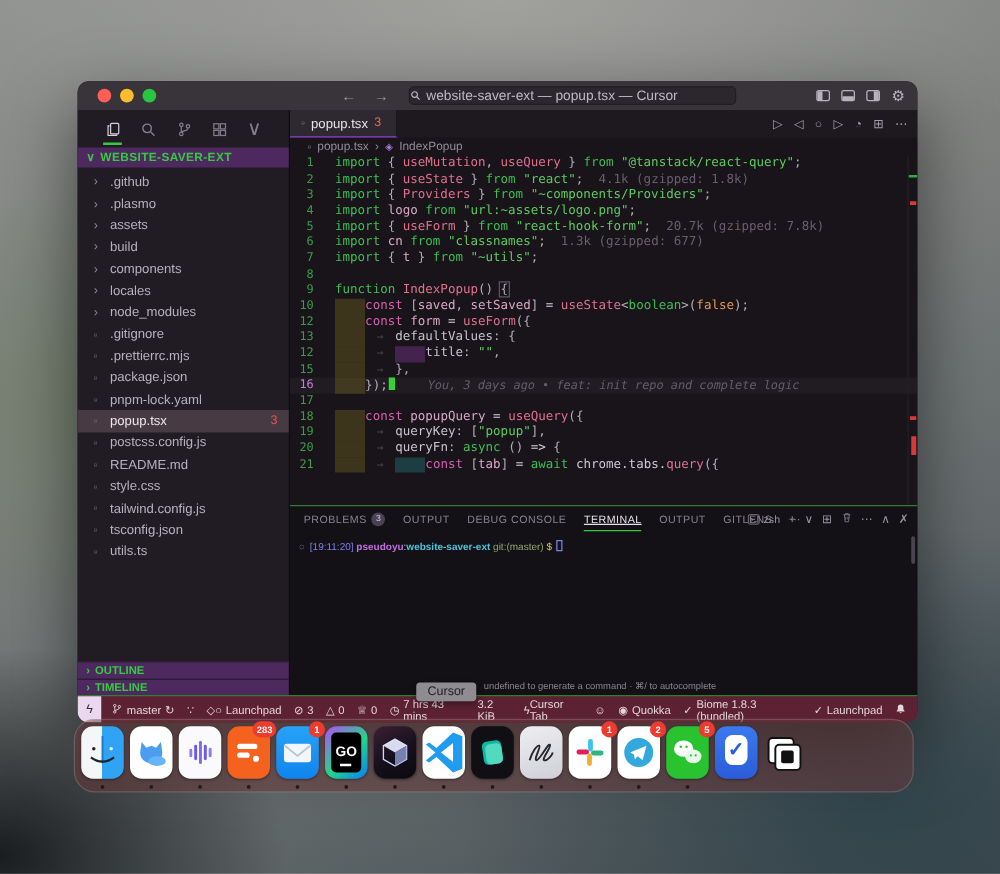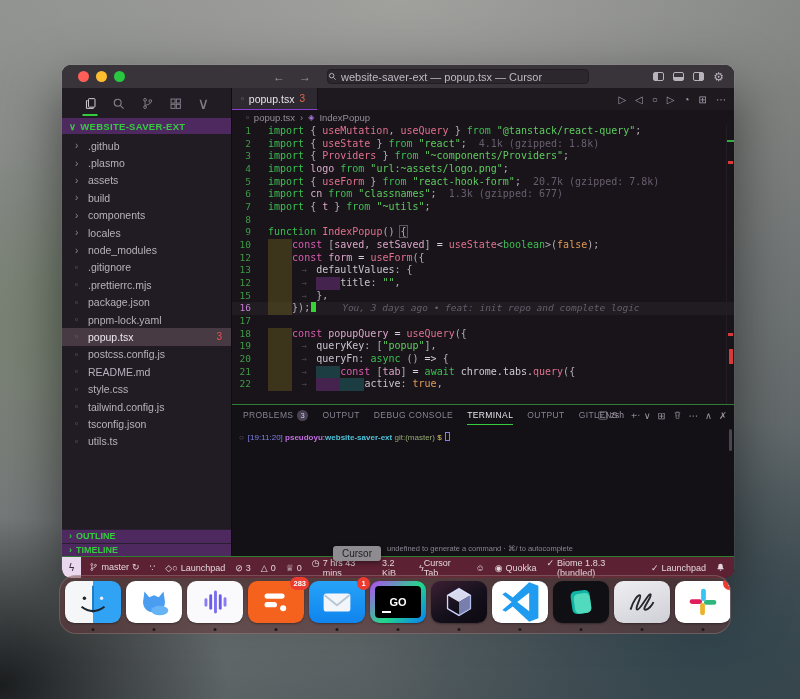--- a/index.html
+++ b/index.html
@@ -83,48 +83,48 @@
   .tk-match{color:#b3acb8; outline:1px solid #5a5460;}
   .caret { display:inline-block; width:5px; height:10px; background:#35d435; margin-left:1px; vertical-align:-1px; }
   .blame { color:#655e6b; font-style:italic; margin-left:26px; font-size:9.5px; }
   .ruler { position:absolute; top:0; right:0; width:8px; height:100%; border-left:1px solid #231e26; }
   .mark { position:absolute; right:1px; width:5px; height:3px; }
   
   .panel { height:152px; background:#131016; border-top:1px solid #2e7d32; position:relative; }
   .panel-tabs { height:20px; display:flex; align-items:stretch; gap:14px; padding-left:11px;
     font-size:8.5px; letter-spacing:.4px; color:#8a8392; }
   .ptab { display:flex; align-items:center; gap:4px; }
-  .ptab.active { color:#e8e2ea; border-bottom:1.5px solid #35cb3f; }
+  .ptab.active { color:#e8e2ea; border-bottom:1.5px solid #35cb3f;text-decoration:underline; }
   .pbadge { width:11px; height:11px; border-radius:50%; background:#4a4254; color:#d8d2dc;
     font-size:7px; display:flex; align-items:center; justify-content:center; }
   .panel-actions { position:absolute; right:7px; top:0; height:20px; display:flex; align-items:center;
     gap:7px; color:#9a939f; font-size:9.5px; }
   .zsh { display:flex; align-items:center; gap:3px; font-size:8.5px; }
   .term { padding:7px 0 0 7px; font-family:Liberation Sans, sans-serif; font-size:8px; color:#cfc9d4; }
   .t-deco{color:#6a6472; margin-right:4px;}
   .t-time{color:#7b82e8}.t-user{color:#c06ee0;font-weight:bold}.t-sep{color:#cfc9d4}
   .t-dir{color:#4fc3d9;font-weight:bold}.t-git{color:#93a873}.t-dollar{color:#d7c569}
   .t-caret{display:inline-block;width:5px;height:9px;border:1px solid #7b82e8;margin-left:3px;vertical-align:-1px;}
   .term-scroll{position:absolute;right:2px;top:24px;width:3px;height:22px;background:#4a4450;border-radius:2px;}
   .term-hint{position:absolute;bottom:3px;left:155px;font-size:7.5px;color:#8a8490;}
   
   .statusbar { position:absolute; bottom:0; left:0; right:0; height:22px; background:#5c2132;
     border-top:1px solid #2f7e2f; display:flex; align-items:center; font-size:9px; color:#e3d6dc; }
   .sb-left,.sb-right { display:flex; align-items:center; gap:10px; height:100%; }
   .sb-right { margin-left:auto; padding-right:9px; }
-  .sb-item { display:flex; align-items:flex-start; gap:3px; }
+  .sb-item { display:flex; align-items:center; gap:3px; }
   .sb-pill { background:#ead9ee; color:#3a2a40; width:21px; height:100%; display:flex;
     align-items:center; justify-content:center; font-size:10px; border-radius:0 0 0 8px; margin-right:-2px; }
   
   .tooltip { position:absolute; left:333px; top:546px; background:#8e8c90; color:#1d1d20;
     font-size:10px; padding:2px 9px; border-radius:3px; z-index:60; box-shadow:0 2px 5px rgba(0,0,0,.4); }
   .dock { position:absolute; left:59px; top:575px; width:672px; height:59px; border-radius:17px;
     background:rgba(105,55,58,.5); border:1px solid rgba(255,255,255,.16);
     display:flex; align-items:center; gap:5px; padding:0 5px; overflow:hidden; z-index:40; }
-  .dock-app { position:relative; width:56px; height:42px; flex:none; margin-top:-6px; }
+  .dock-app { position:relative; width:34px; height:42px; flex:none; margin-top:-6px; }
   .ic-bg { position:absolute; inset:0; border-radius:9.5px; overflow:hidden; box-shadow:0 1px 2px rgba(0,0,0,.35); }
   .ic-bg svg { width:100%; height:100%; display:block; }
   .dock-dot { position:absolute; bottom:-8px; left:50%; transform:translateX(-50%);
     width:3px; height:3px; border-radius:50%; background:#1c1c1c; }
   .dock-badge { position:absolute; top:-4px; right:-5px; min-width:13px; height:13px; border-radius:7px;
     background:#ec3b2f; color:#fff; font-size:7.5px; font-weight:bold; display:flex; align-items:center;
     justify-content:center; padding:0 3px; z-index:2; }
   .go-inner { position:absolute; inset:5px; background:#000; border-radius:4px; color:#fff;
     font-weight:bold; font-size:11px; display:flex; align-items:center; justify-content:center; }
   .go-inner i { position:absolute; left:7px; bottom:5px; width:9px; height:2px; background:#fff; }
@@ -333,21 +333,20 @@
             <div class="code-line"><span class="ln">12</span><span class="lc"><span class="icell i-o"></span><span class="tk-kwc">const</span><span class="tk-var"> form </span><span class="tk-op">=</span><span class="tk-p"> </span><span class="tk-id">useForm</span><span class="tk-p">({</span></span></div>
             <div class="code-line"><span class="ln">13</span><span class="lc"><span class="icell i-o"></span><span class="icell">→</span><span class="tk-prop">defaultValues</span><span class="tk-p">: {</span></span></div>
             <div class="code-line"><span class="ln">12</span><span class="lc"><span class="icell i-o"></span><span class="icell">→</span><span class="icell i-p"></span><span class="tk-prop">title</span><span class="tk-p">: </span><span class="tk-str">""</span><span class="tk-p">,</span></span></div>
             <div class="code-line"><span class="ln">15</span><span class="lc"><span class="icell i-o"></span><span class="icell">→</span><span class="tk-p">},</span></span></div>
             <div class="code-line current"><span class="ln">16</span><span class="lc"><span class="icell i-o"></span><span class="tk-p">});</span><span class="caret"></span><span class="blame">You, 3 days ago • feat: init repo and complete logic</span></span></div>
             <div class="code-line"><span class="ln">17</span><span class="lc"></span></div>
             <div class="code-line"><span class="ln">18</span><span class="lc"><span class="icell i-o"></span><span class="tk-kwc">const</span><span class="tk-var"> popupQuery </span><span class="tk-op">=</span><span class="tk-p"> </span><span class="tk-id">useQuery</span><span class="tk-p">({</span></span></div>
             <div class="code-line"><span class="ln">19</span><span class="lc"><span class="icell i-o"></span><span class="icell">→</span><span class="tk-prop">queryKey</span><span class="tk-p">: [</span><span class="tk-str">"popup"</span><span class="tk-p">],</span></span></div>
             <div class="code-line"><span class="ln">20</span><span class="lc"><span class="icell i-o"></span><span class="icell">→</span><span class="tk-prop">queryFn</span><span class="tk-p">: </span><span class="tk-kw">async</span><span class="tk-p"> () </span><span class="tk-op">=&gt;</span><span class="tk-p"> {</span></span></div>
             <div class="code-line"><span class="ln">21</span><span class="lc"><span class="icell i-o"></span><span class="icell">→</span><span class="icell i-t"></span><span class="tk-kwc">const</span><span class="tk-p"> [</span><span class="tk-var">tab</span><span class="tk-p">] </span><span class="tk-op">=</span><span class="tk-p"> </span><span class="tk-kw">await</span><span class="tk-obj"> chrome.tabs.</span><span class="tk-id">query</span><span class="tk-p">({</span></span></div>
-            <div class="code-line"><span class="ln">22</span><span class="lc"><span class="icell i-o"></span><span class="icell">→</span><span class="icell i-p"></span><span class="icell i-t"></span><span class="tk-prop">active</span><span class="tk-p">: </span><span class="tk-lit">true</span><span class="tk-p">,</span></span></div>
           </div>
         <div class="ruler">
           <div class="mark" style="top:15px;height:2px;background:#2fae3f;right:0;width:7px;"></div>
           <div class="mark" style="top:36px;background:#d83a3a;"></div>
           <div class="mark" style="top:208px;background:#d83a3a;"></div>
           <div class="mark" style="top:224px;height:15px;width:4px;background:#d83a3a;"></div>
         </div>
       </div>
       <div class="panel">
         <div class="panel-tabs" id="panel-tabs">

